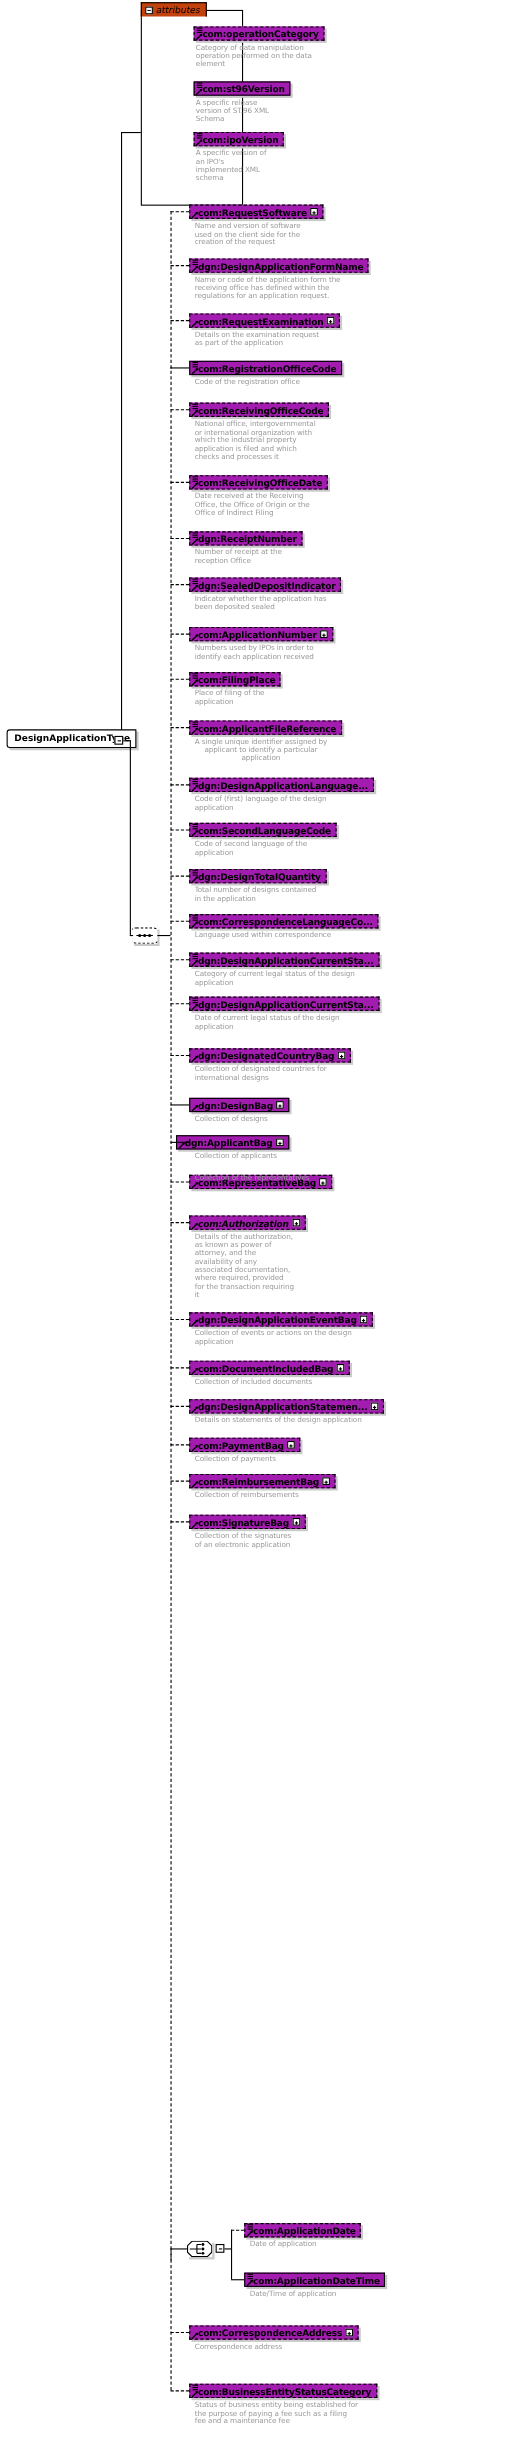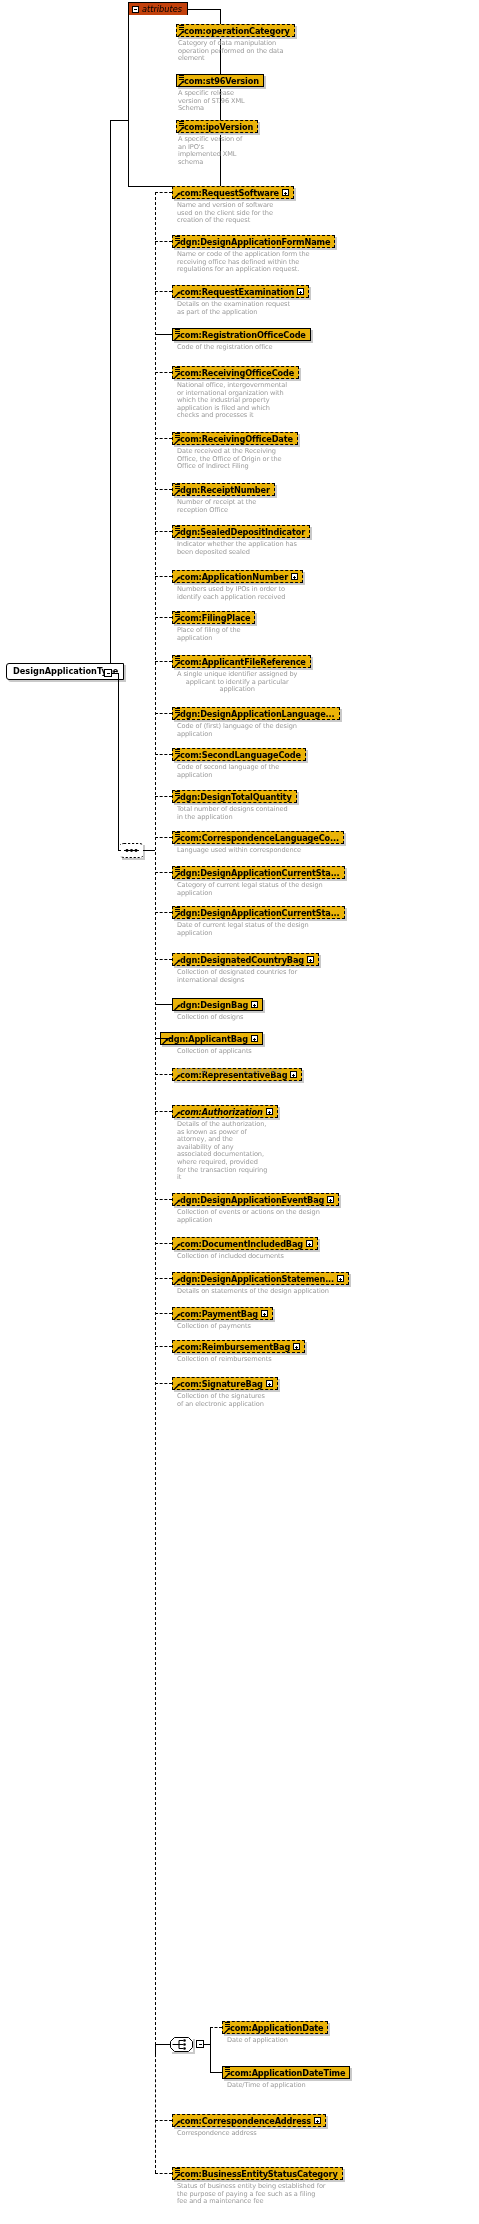--- a/index.html
+++ b/index.html
@@ -9,21 +9,21 @@
     font-family:"DejaVu Sans", sans-serif;
     color:#000;
     overflow:hidden;
   }
 
   
   .node {
     position:absolute;
     display:inline-flex;
     align-items:center;
-    background:#eab308;
+    background:#a21caf;
     padding:1px 4px 1px 7px;
     font-size:8.2px;
     font-weight:bold;
     letter-spacing:-0.15px;
     white-space:nowrap;
     line-height:10px;
     height:13px;
     box-shadow:2px 2px 0 0 #c9c9c9;
   }
   .node.opt { border:1px dashed #000; }

